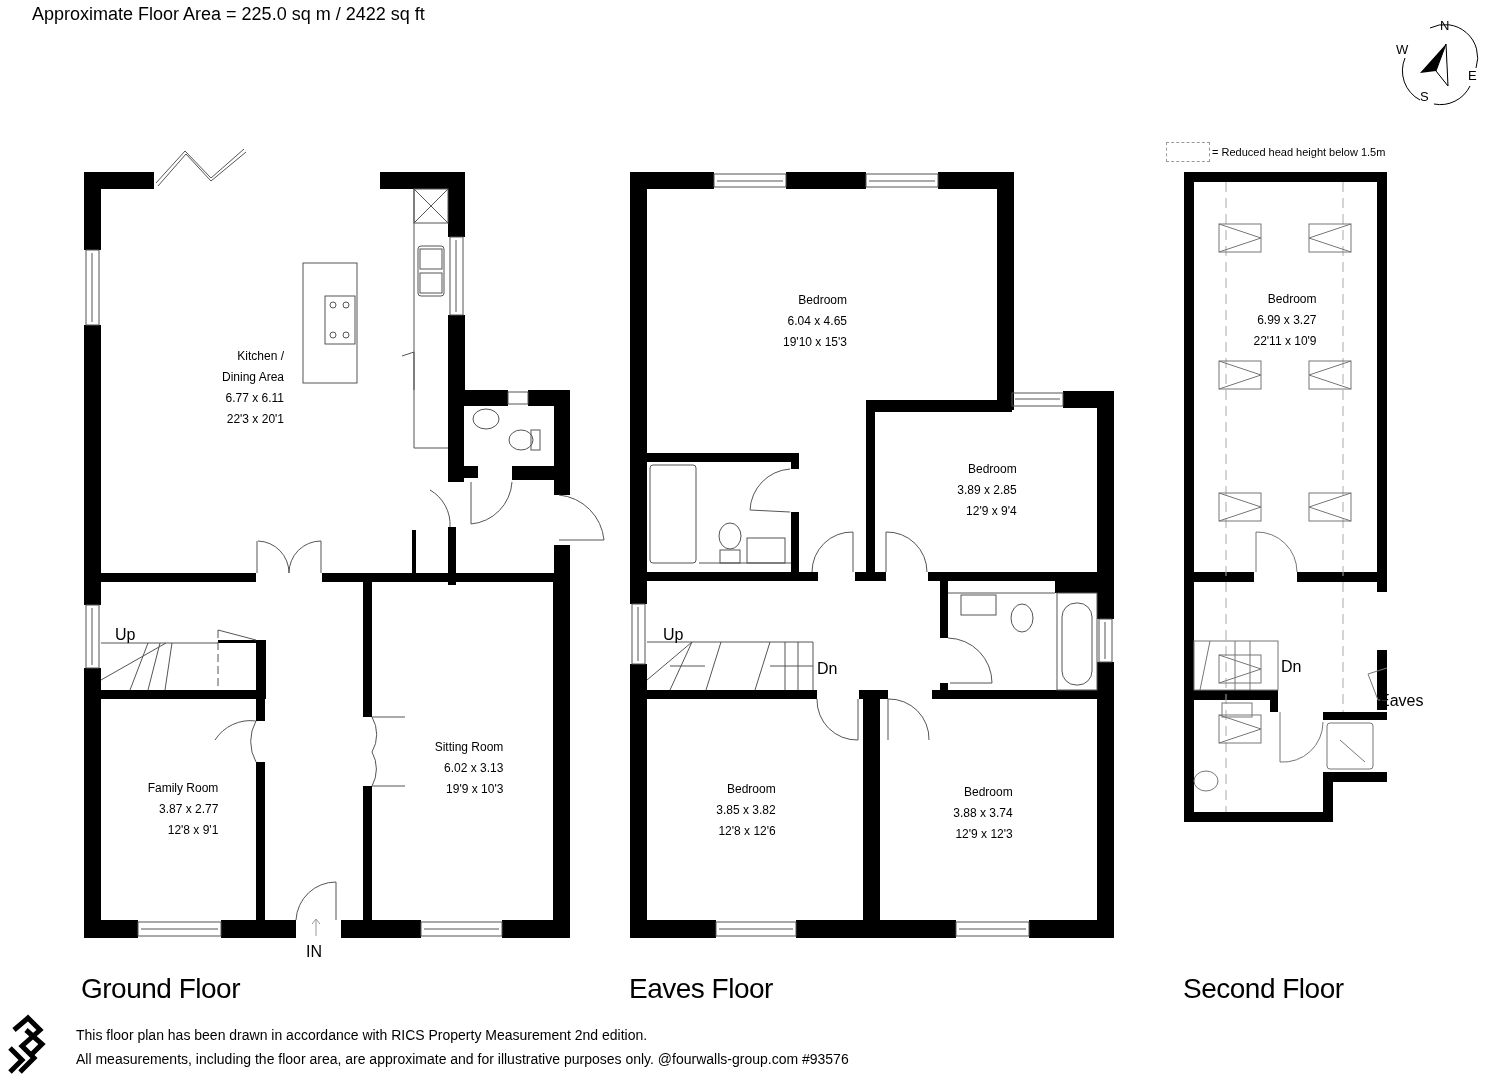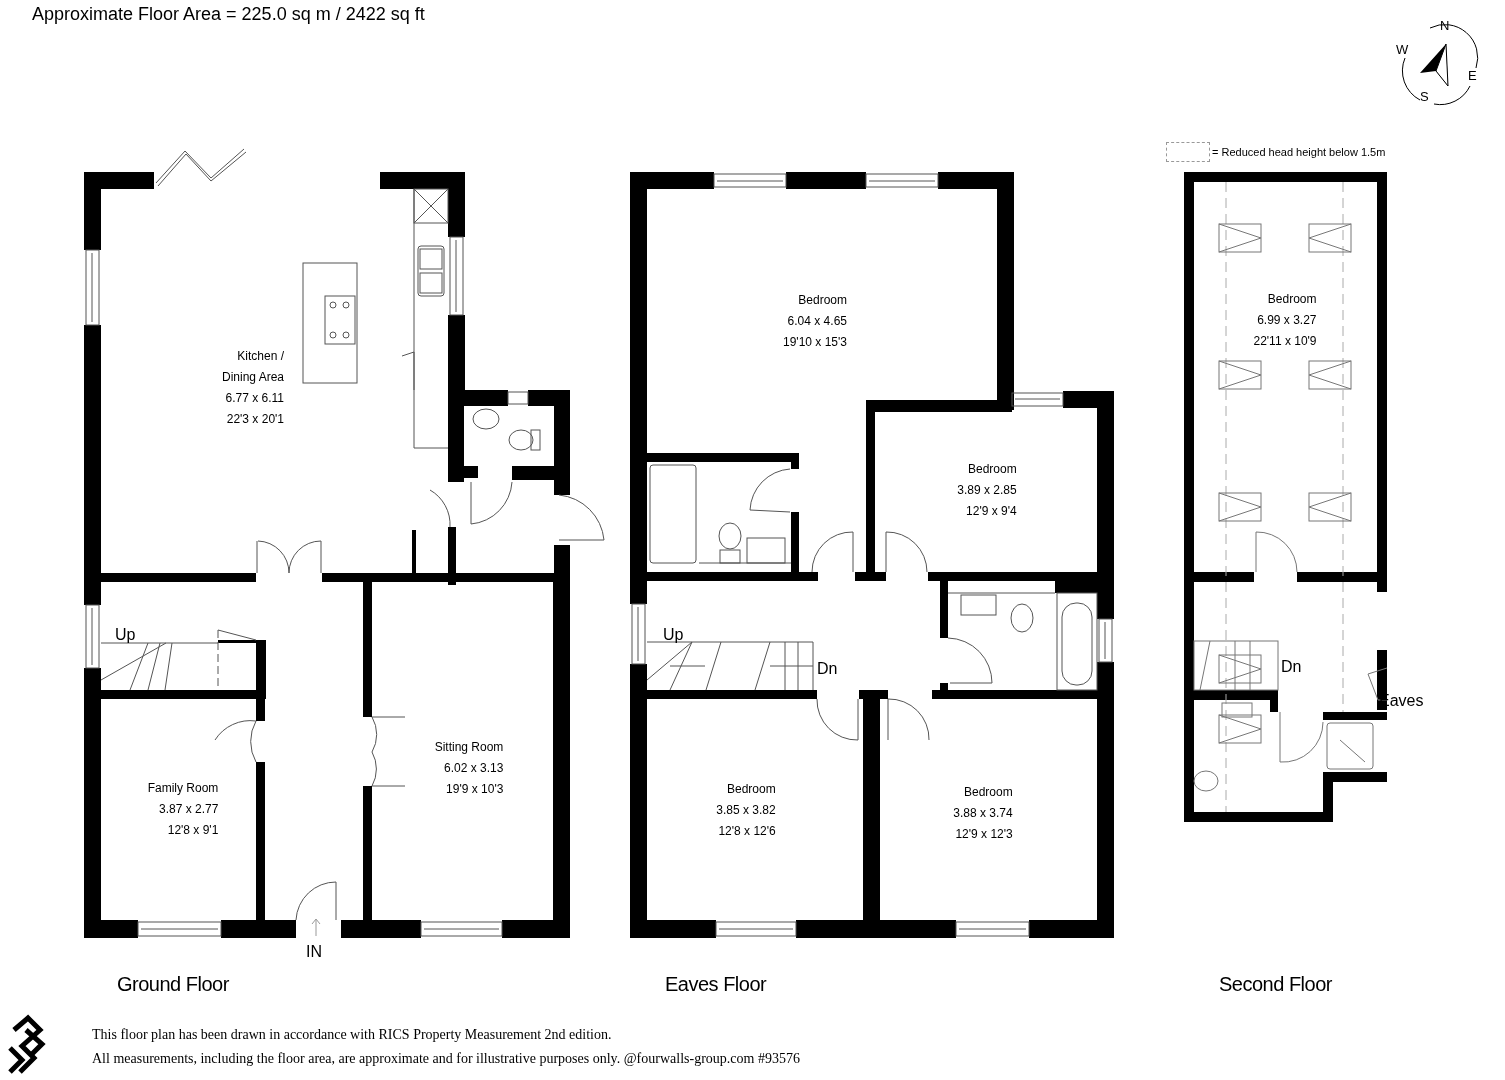--- a/index.html
+++ b/index.html
@@ -1,26 +1,26 @@
 <!DOCTYPE html>
 <html><head>
 <meta charset="utf-8">
 <style>
   html, body { margin: 0; padding: 0; background: #ffffff; }
   body { width: 1505px; height: 1080px; position: relative; overflow: hidden;
          font-family: "Liberation Sans", sans-serif; color: #000; }
   .abs { position: absolute; }
   .area-title { left: 16px; top: 4px; font-size: 18px; white-space: nowrap; margin-left: 16px; }
-  .floor-label { font-size: 20px; white-space: nowrap; letter-spacing: -0.5px; margin-left: 36px; }
+  .floor-label { font-size: 28px; white-space: nowrap; letter-spacing: -0.5px; }
   .room-label { position: absolute; text-align: right; font-size: 12px; line-height: 21px;
                 transform: translateX(-50%); white-space: nowrap; }
   .small-label { position: absolute; font-size: 16px; white-space: nowrap; }
   .legend { left: 1166px; top: 122px; display: flex; align-items: center; gap: 2px; font-size: 11px; margin-top: 20px; }
   .legend-box { width: 44px; height: 20px; border: 1px dashed #999; box-sizing: border-box; }
-  .footer-line { left: 92px; font-size: 14px; white-space: nowrap; font-family: Liberation Serif, serif; }
+  .footer-line { left: 76px; font-size: 14px; white-space: nowrap; }
   svg { position: absolute; left: 0; top: 0; }
 </style>
 </head>
 <body>
 
 <div class="abs area-title">Approximate Floor Area = 225.0 sq m / 2422 sq ft</div>
 
 <div class="abs legend">
   <span class="legend-box"></span>
   <span>= Reduced head height below 1.5m</span>

